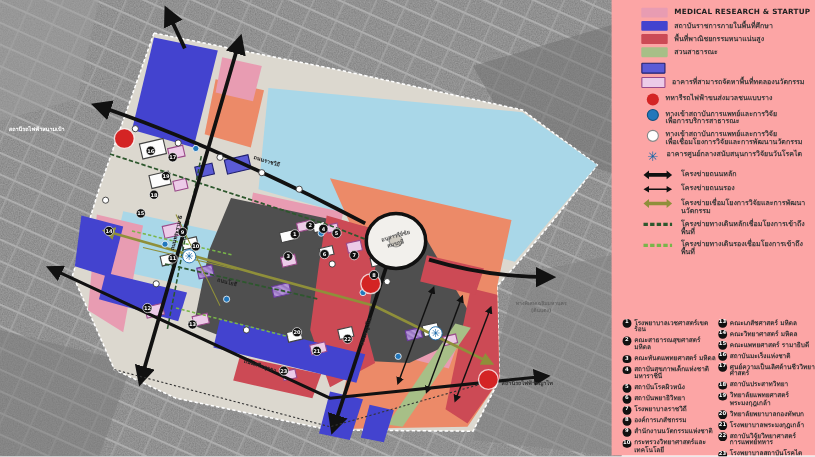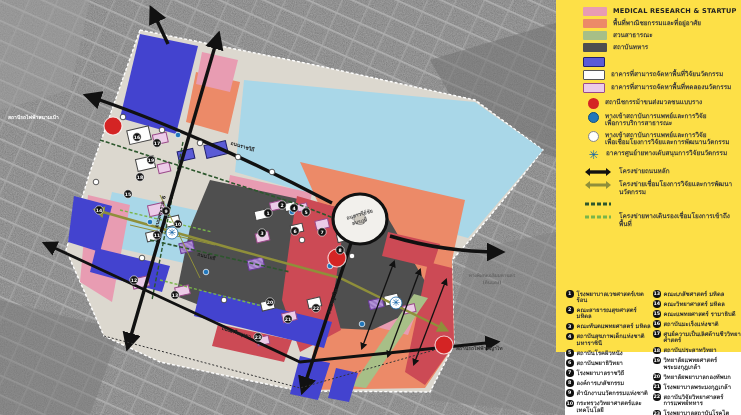--- a/index.html
+++ b/index.html
@@ -1,21 +1,21 @@
 <!DOCTYPE html>
 <html><head>
 <meta charset="utf-8">
 <style>
   html,body{margin:0;padding:0;background:#ffffff;font-family:"DejaVu Sans",sans-serif;}
   #stage{position:relative;width:741px;height:415px;background:#fff;overflow:hidden;}
   
   #map-area{position:absolute;left:0;top:0;width:565px;height:415px;background:#8f8f8f;}
   #map-svg{position:absolute;left:0;top:0;}
   
-  #legend{position:absolute;left:556px;top:0;width:185px;height:352px;background:#fde047;}
+  #legend{position:absolute;left:556px;top:0;width:185px;height:414px;background:#fca5a5;}
   .lg-row{display:flex;align-items:flex-start;margin:0 0 3px 27px;}
   .lg-row .ic{flex:0 0 auto;margin-right:6px;}
   .lg-label{font-size:6.4px;line-height:1.15;color:#3a3a3a;font-weight:600;padding-top:1px;white-space:pre-line;}
   .lg-label.en{font-weight:700;color:#222;font-size:6.6px;letter-spacing:.2px;}
   .sw{width:24px;height:9px;border-radius:1px;}
   .bx{width:22px;height:10px;border:1.2px solid #333;border-radius:1px;box-sizing:border-box;}
   .bx.blue{background:#5b5bd6;border-color:#20206e;}
   .bx.white{background:#fdfdfd;border-color:#555;}
   .bx.pink{background:#eccbe8;border-color:#9a4a8a;}
   .bx.hatch{background:repeating-linear-gradient(45deg,#b293d6 0 2px,#9a77c4 2px 4px);border-color:#6a3a9a;}
@@ -275,86 +275,91 @@
     </svg>
   </div>
 
   <div id="legend">
     <div id="zones-list" style="padding-top:7px;">
         <div class="lg-row">
           <div class="ic sw" style="background:#e89cb2"></div>
           <div class="lg-label en">MEDICAL RESEARCH &amp; STARTUP</div>
         </div>
         <div class="lg-row">
-          <div class="ic sw" style="background:#ec8a68"></div>
-          <div class="lg-label">พื้นที่พาณิชยกรรมและที่อยู่อาศัย</div>
+          <div class="ic sw" style="background:#4343cf"></div>
+          <div class="lg-label">สถาบันราชการภายในพื้นที่ศึกษา</div>
+        </div>
+        <div class="lg-row">
+          <div class="ic sw" style="background:#cc4a55"></div>
+          <div class="lg-label">พื้นที่พาณิชยกรรมหนาแน่นสูง</div>
         </div>
         <div class="lg-row">
           <div class="ic sw" style="background:#a7bf87"></div>
           <div class="lg-label">สวนสาธารณะ</div>
         </div>
-        <div class="lg-row">
-          <div class="ic sw" style="background:#4f4f4f"></div>
-          <div class="lg-label">สถาบันทหาร</div>
-        </div>
       </div>
     <div id="buildings-list" style="padding-top:2px;">
         <div class="lg-row">
           <div class="ic bx blue"></div>
-        </div>
-        <div class="lg-row">
-          <div class="ic bx white"></div>
-          <div class="lg-label">อาคารที่สามารถจัดหาพื้นที่วิจัยนวัตกรรม</div>
         </div>
         <div class="lg-row">
           <div class="ic bx pink"></div>
           <div class="lg-label">อาคารที่สามารถจัดหาพื้นที่ทดลองนวัตกรรม</div>
         </div>
       </div>
     <div id="points-list" style="padding-top:2px;">
         <div class="lg-row">
           <div class="ic ci red"></div>
-          <div class="lg-label">สถานีชกรรม้าขนส่งมวลชนแบบราง</div>
+          <div class="lg-label">ทหารีรถไฟฟ้าขนส่งมวลชนแบบราง</div>
         </div>
         <div class="lg-row">
           <div class="ic ci blue"></div>
           <div class="lg-label">ทางเข้าสถาบันการแพทย์และการวิจัย
 เพื่อการบริการสาธารณะ</div>
         </div>
         <div class="lg-row">
           <div class="ic ci white"></div>
           <div class="lg-label">ทางเข้าสถาบันการแพทย์และการวิจัย
 เพื่อเชื่อมโยงการวิจัยและการพัฒนานวัตกรรม</div>
         </div>
         <div class="lg-row">
           <div class="ic gear-ic">✳</div>
-          <div class="lg-label">อาคารศูนย์ายทางเดับสนุนการวิจัยนวัตกรรม</div>
+          <div class="lg-label">อาคารศูนย์กลางสนับสนุนการวิจัยนวันโรคไต</div>
         </div>
       </div>
     <div id="networks-list" style="padding-top:2px;">
         <div class="lg-row">
           <svg class="ic net-ic" viewBox="0 0 30 10">
             <path d="M6,5 L24,5" stroke="#111" stroke-width="3.4"></path>
             <path d="M7,1 L2,5 L7,9 Z" fill="#111"></path>
             <path d="M23,1 L28,5 L23,9 Z" fill="#111"></path>
           </svg>
           <div class="lg-label">โครงข่ายถนนหลัก</div>
         </div>
         <div class="lg-row">
           <svg class="ic net-ic" viewBox="0 0 30 10">
+            <path d="M5,5 L25,5" stroke="#111" stroke-width="1.4"></path>
+            <path d="M7,2 L2,5 L7,8 Z" fill="#111"></path>
+            <path d="M23,2 L28,5 L23,8 Z" fill="#111"></path>
+          </svg>
+          <div class="lg-label">โครงข่ายถนนรอง</div>
+        </div>
+        <div class="lg-row">
+          <svg class="ic net-ic" viewBox="0 0 30 10">
             <path d="M6,5 L24,5" stroke="#8f8f3a" stroke-width="3"></path>
             <path d="M7,1 L2,5 L7,9 Z" fill="#8f8f3a"></path>
             <path d="M23,1 L28,5 L23,9 Z" fill="#8f8f3a"></path>
           </svg>
           <div class="lg-label">โครงข่ายเชื่อมโยงการวิจัยและการพัฒนานวัตกรรม</div>
         </div>
         <div class="lg-row">
           <svg class="ic net-ic" viewBox="0 0 30 10">
             <path d="M2,5 L28,5" stroke="#2d572d" stroke-width="3" stroke-dasharray="4 2"></path>
           </svg>
+          <div class="lg-label">โครงข่ายทางเดินหลักเชื่อมโยงการเข้าถึงพื้นที่</div>
         </div>
         <div class="lg-row">
           <svg class="ic net-ic" viewBox="0 0 30 10">
             <path d="M2,5 L28,5" stroke="#79b54a" stroke-width="3" stroke-dasharray="4 2"></path>
           </svg>
           <div class="lg-label">โครงข่ายทางเดินรองเชื่อมโยงการเข้าถึงพื้นที่</div>
         </div>
       </div>
   </div>
 

